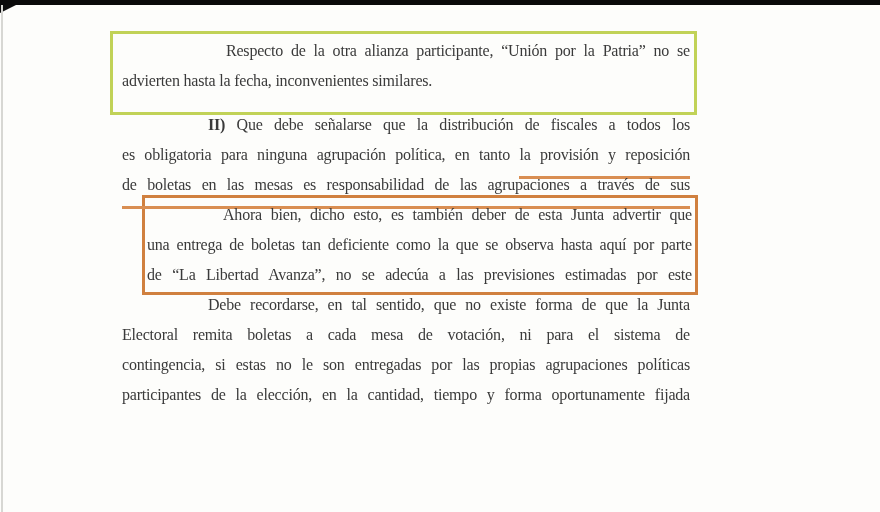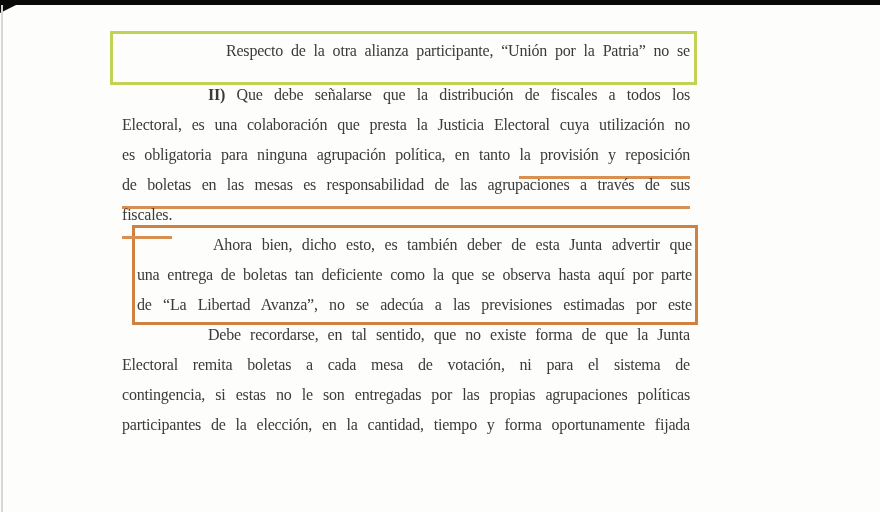--- a/index.html
+++ b/index.html
@@ -49,44 +49,43 @@
     padding-bottom: 13px;
   }
   .hlbox { box-sizing: content-box; }
   .box-green {
     border: 3px solid var(--green, #c1d257);
     margin: -5px -7px -5px -12px;
     padding: 2px 4px 16px 9px;
   }
   .box-orange {
     border: 3px solid var(--orange, #d0803f);
-    margin: -5px -8px -5px 10px;
+    margin: -5px -8px -5px 20px;
     padding: 2px 3px 2px 2px;
   }
   .box-orange .indent-md { padding-left: 76px; }
 </style>
 </head>
 <body style="background: rgb(253, 253, 251);">
 
 <div class="letterbox-top"></div>
 <div class="corner-wedge"></div>
 <div class="page-edge-line"></div>
 
 <div class="content">
     <div class="hlbox box-green">
       <div>
         <div class="ln indent-lg"><span>Respecto de la otra alianza participante, “Unión por la Patria” no se</span></div>
+        <div class="ln last"><span>advierten hasta la fecha, inconvenientes similares.</span></div>
       </div>
     </div>
     <div>
       <div class="ln indent-md"><span class="b">II)</span><span> Que debe señalarse que la distribución de fiscales a todos los</span></div>
-      <div class="ln"><span>Electoral, es una colaboración que presta la Justicia Electoral cuya utilización no</span></div>
       <div class="ln"><span>es obligatoria para ninguna agrupación política, en tanto </span><span class="u">la provisión y reposición</span></div>
       <div class="ln"><span class="u">de boletas en las mesas es responsabilidad de las agrupaciones a través de sus</span></div>
-      <div class="ln last"><span class="u">fiscales.</span></div>
     </div>
     <div class="hlbox box-orange">
       <div>
         <div class="ln indent-md"><span>Ahora bien, dicho esto, es también deber de esta Junta advertir que</span></div>
         <div class="ln"><span>una entrega de boletas tan deficiente como la que se observa hasta aquí por parte</span></div>
         <div class="ln"><span>de “La Libertad Avanza”, no se adecúa a las previsiones estimadas por este</span></div>
       </div>
     </div>
     <div>
       <div class="ln indent-md"><span>Debe recordarse, en tal sentido, que no existe forma de que la Junta</span></div>

